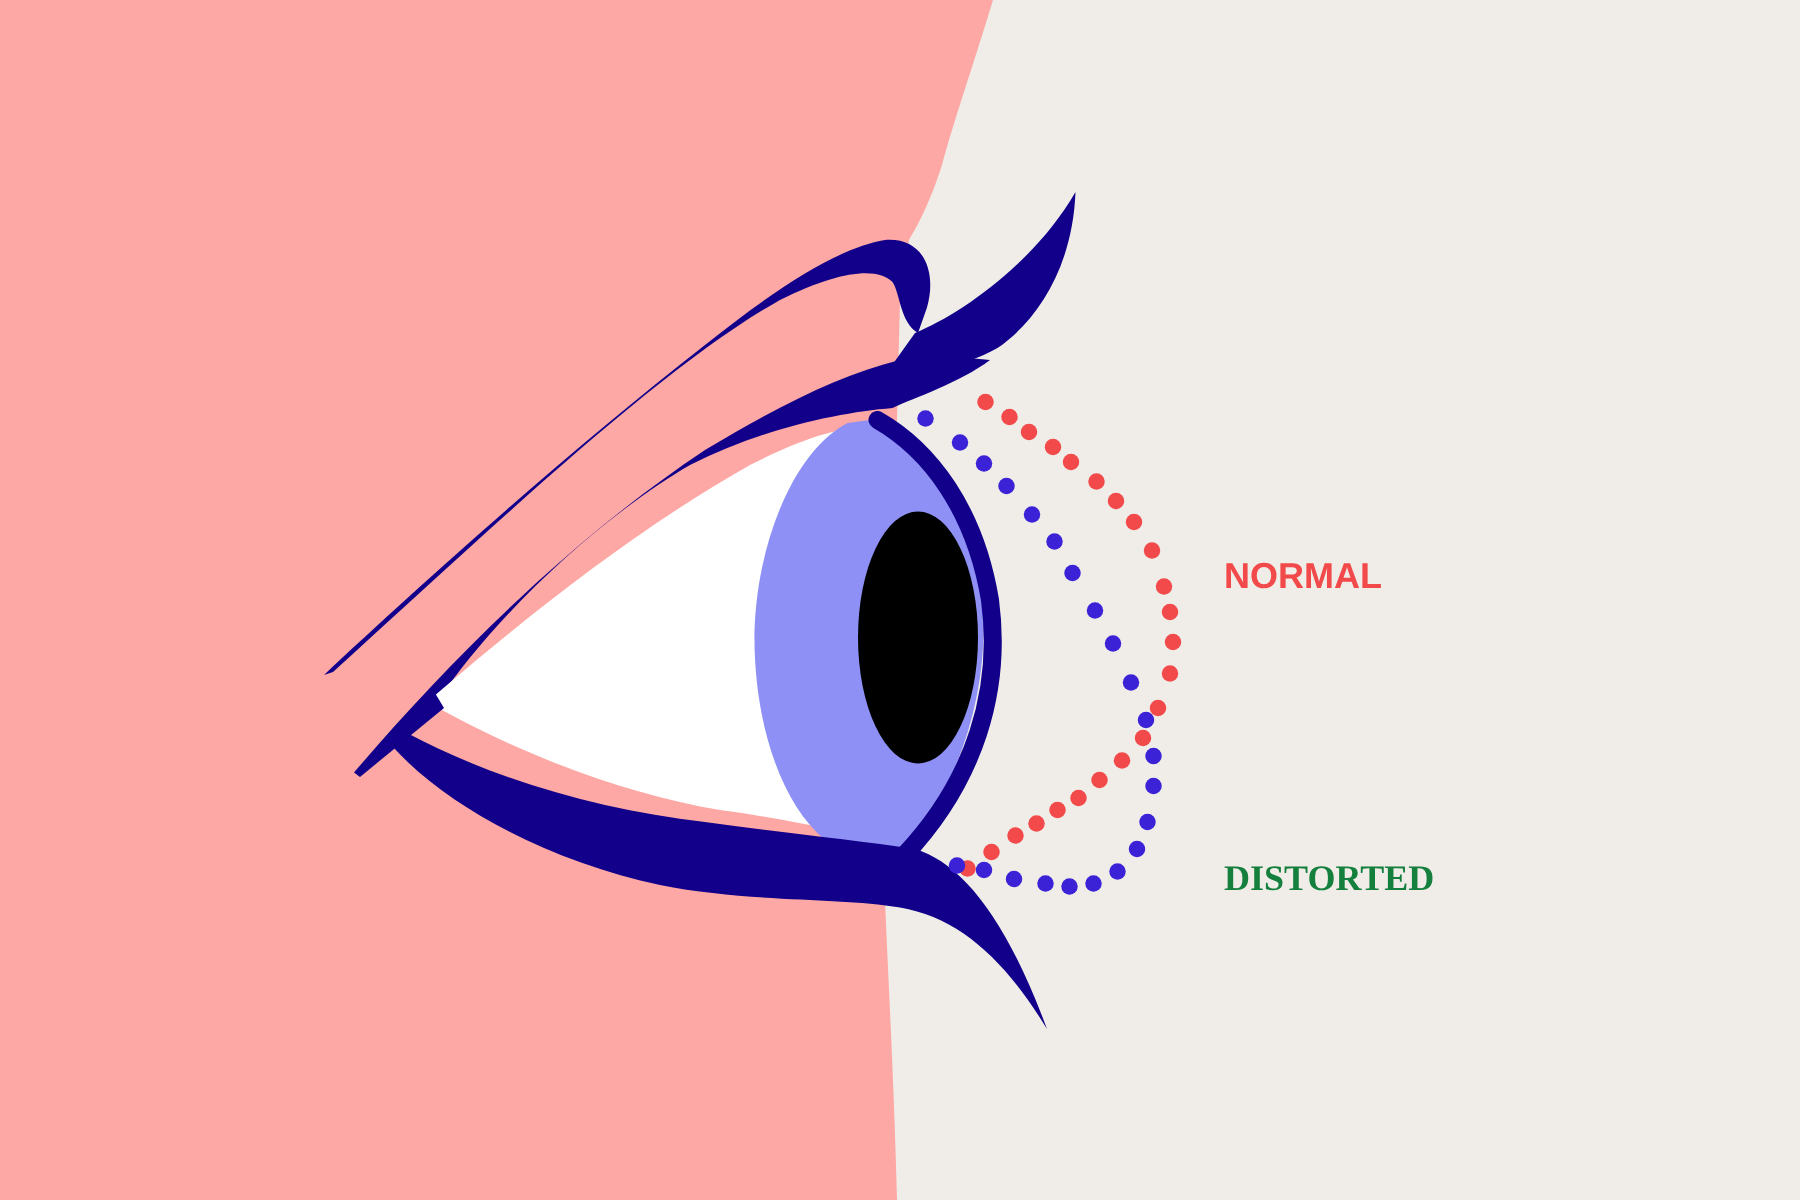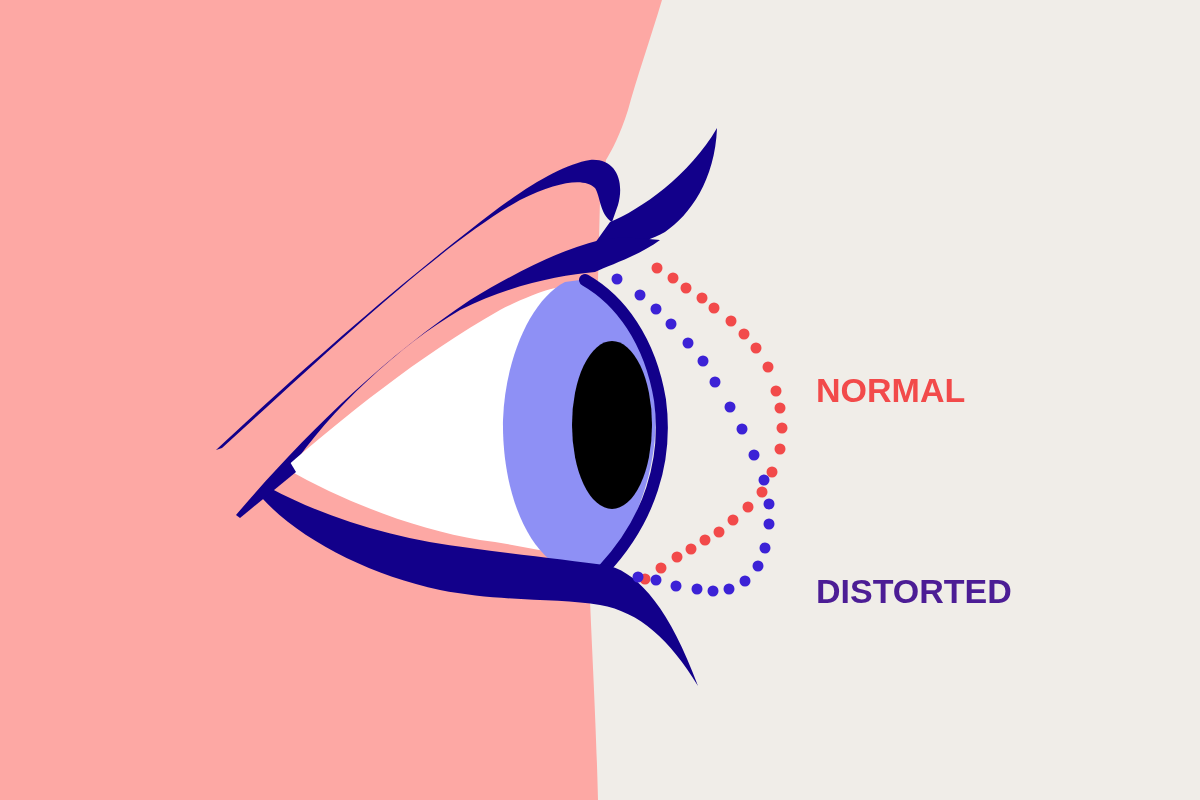--- a/index.html
+++ b/index.html
@@ -3,21 +3,21 @@
 <meta charset="utf-8">
 <style>
   html, body { margin: 0; padding: 0; }
   body { width: 1200px; height: 800px; overflow: hidden; background: #f0ede8; }
   .stage { position: relative; width: 1200px; height: 800px; }
   svg.art { position: absolute; left: 0; top: 0; }
   .label {
     position: absolute;
     font-family: "Liberation Sans", sans-serif;
     font-weight: bold;
-    font-size: 34px;
+    font-size: 24px;
     letter-spacing: 0px;
     line-height: 1;
   }
   .label-normal { left: 816px; top: 373px; }
   .label-distorted { left: 816px; top: 574px; }
 </style>
 </head>
 <body>
 
 <div class="stage">
@@ -99,14 +99,14 @@
         <circle cx="729" cy="589" r="5.5"></circle>
         <circle cx="713" cy="591" r="5.5"></circle>
         <circle cx="697" cy="589" r="5.5"></circle>
         <circle cx="676" cy="586" r="5.5"></circle>
         <circle cx="656" cy="580" r="5.5"></circle>
         <circle cx="638" cy="577" r="5.5"></circle>
       </g>
   </svg>
 
   <div class="label label-normal" style="color:#f24a4a;">NORMAL</div>
-  <div class="label label-distorted" style="color:#4c1d95;">DISTORTED</div>
+  <div class="label label-distorted" style="color:#15803d;font-family:Liberation Serif, serif;">DISTORTED</div>
 </div>
 
 </body></html>

